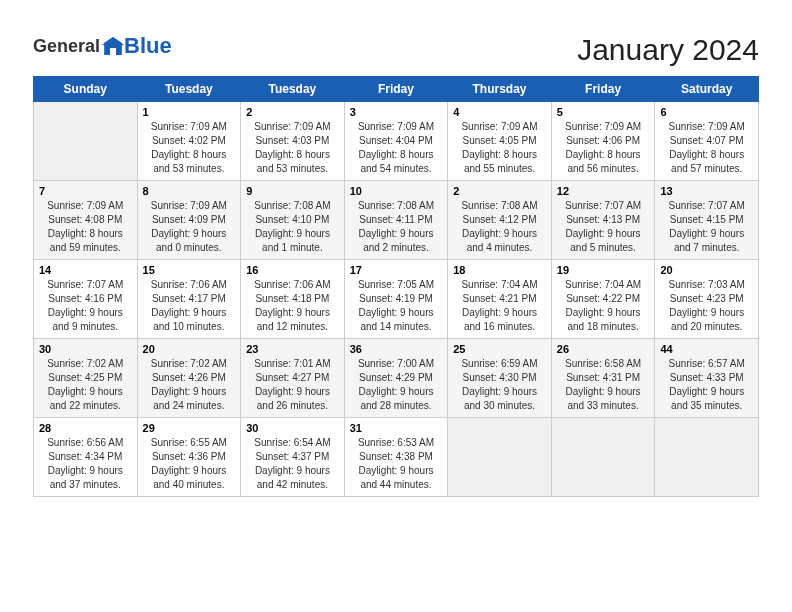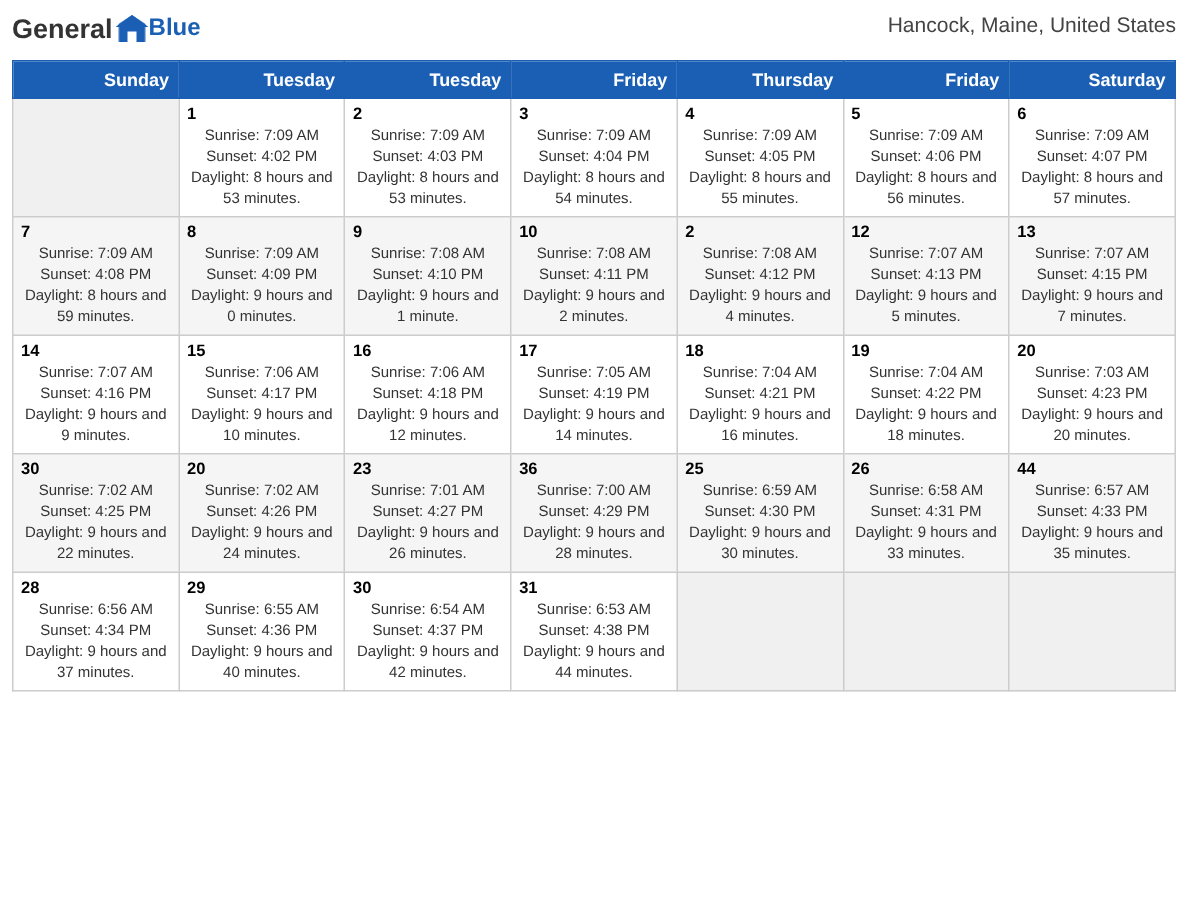--- a/index.html
+++ b/index.html
@@ -6,41 +6,41 @@
     body {
       width: 792px;
       height: 612px;
       font-family: Arial, Helvetica, sans-serif;
       background: #fff;
       overflow: hidden;
     }
     .page {
       width: 792px;
       height: 612px;
-      padding: 8px;
+      padding: 33px;
       display: flex;
       flex-direction: column;
     }
     .header {
       display: flex;
       justify-content: space-between;
       align-items: flex-start;
       margin-bottom: 10px;
     }
     .logo {
       display: flex;
       align-items: center;
     }
     .logo-text-general {
       font-size: 18px;
       font-weight: bold;
       color: #333;
     }
     .logo-text-blue {
-      font-size: 16px;
+      font-size: 22px;
       font-weight: bold;
       color: #1a5fb4;
     }
     .logo-icon {
       width: 22px;
       height: 22px;
       margin-left: 2px;
     }
     .title-area {
       text-align: right;
@@ -57,21 +57,21 @@
     }
     table {
       width: 100%;
       border-collapse: collapse;
       font-size: 10.5px;
     }
     thead tr th {
       background-color: #1a5fb4;
       color: #fff;
       padding: 5px 6px;
-      text-align: right;
+      text-align: center;
       font-size: 12px;
       font-weight: bold;
       border: 1px solid #1a5fb4;
     }
     tbody tr td {
       border: 1px solid #ccc;
       padding: 4px 5px;
       vertical-align: top;
       width: 14.28%;
       min-height: 80px;
@@ -106,21 +106,21 @@
     <div class="logo">
       <span class="logo-text-general">General</span>
       <svg class="logo-icon" viewBox="0 0 22 22" xmlns="http://www.w3.org/2000/svg">
         <polygon points="11,2 20,8 20,20 2,20 2,8" fill="#1a5fb4" opacity="0.85"></polygon>
         <polygon points="11,2 22,10 19,10 19,20 3,20 3,10 0,10" fill="#1a5fb4"></polygon>
         <rect x="8" y="13" width="6" height="7" fill="#fff"></rect>
       </svg>
       <span class="logo-text-blue">Blue</span>
     </div>
     <div class="title-area">
-      <div class="sub-title">Hancock, Maine, United States</div>
+      <div class="main-title">January 2024</div>
     </div>
   </div>
 
   <table>
     <thead>
       <tr>
       <th>Sunday</th>
           <th>Tuesday</th>
           <th>Tuesday</th>
           <th>Friday</th>

